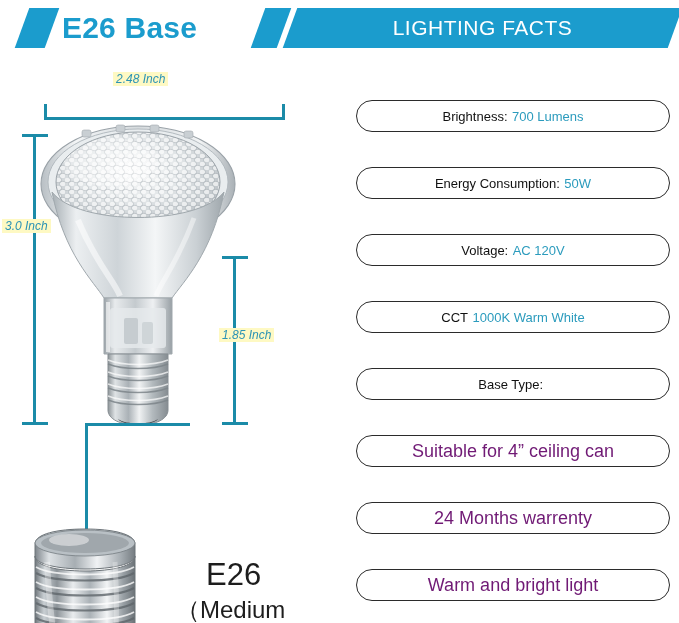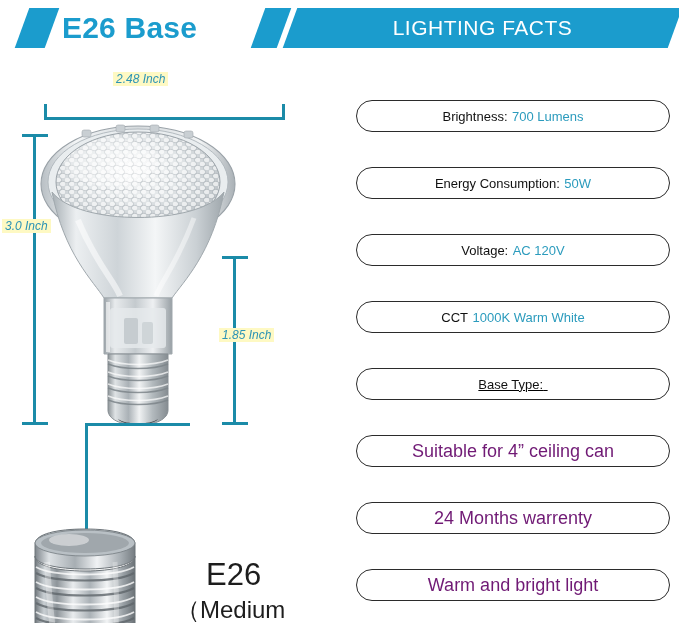--- a/index.html
+++ b/index.html
@@ -140,21 +140,21 @@
   }
   .pill-text { font-size: 13px; line-height: 1; }
   .pill-label { color: #111111; }
   .pill-value { color: #2b9bbd; }
   .pill-value-only { color: #701a75; font-size: 18px; }
 
   .pill:nth-of-type(1) { top: 4px; }
   .pill:nth-of-type(2) { top: 71px; }
   .pill:nth-of-type(3) { top: 138px; }
   .pill:nth-of-type(4) { top: 205px; }
-  .pill:nth-of-type(5) { top: 272px; text-decoration: underline; }
+  .pill:nth-of-type(5) { top: 272px; }
   .pill:nth-of-type(6) { top: 339px; }
   .pill:nth-of-type(7) { top: 406px; }
   .pill:nth-of-type(8) { top: 473px; }
 </style>
 </head>
 <body>
 
 <div id="header">
   <div class="slash" id="slash-left"></div>
   <div id="header-title-left">E26 Base</div>

